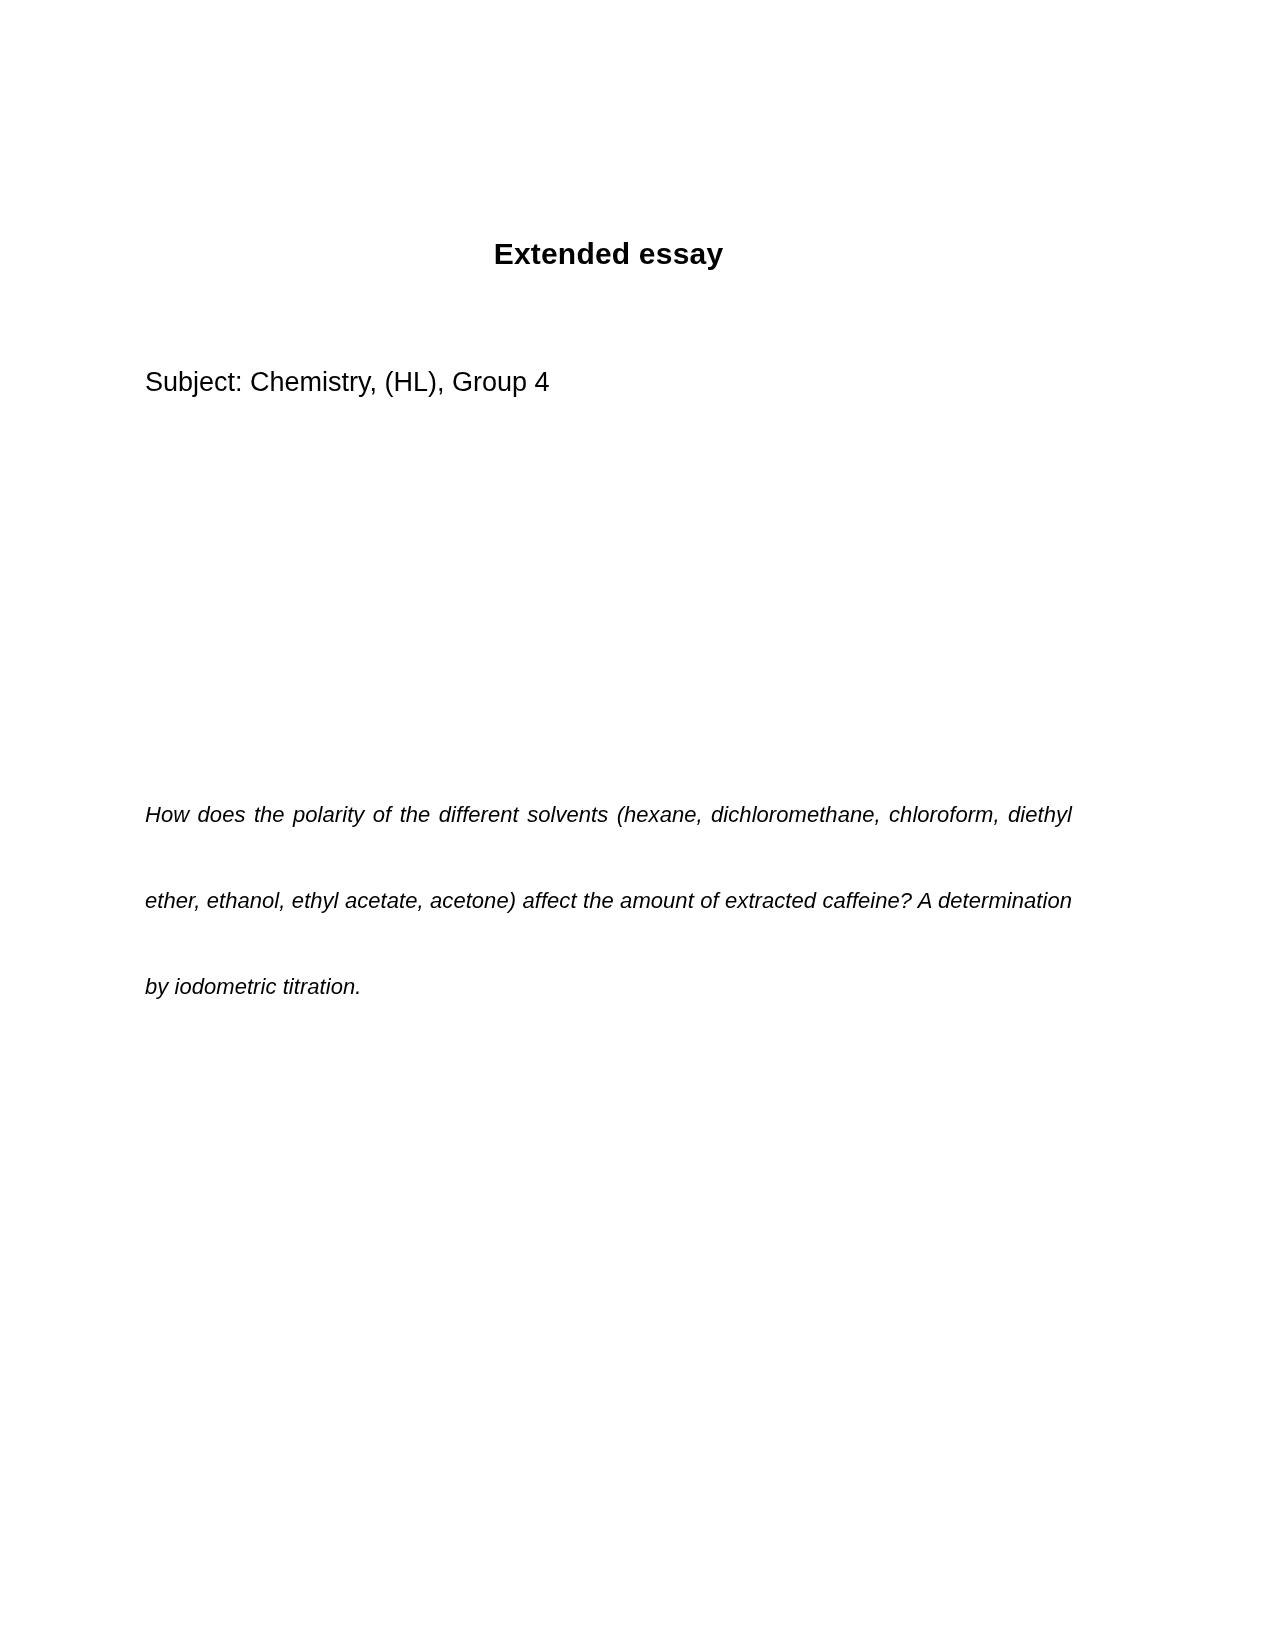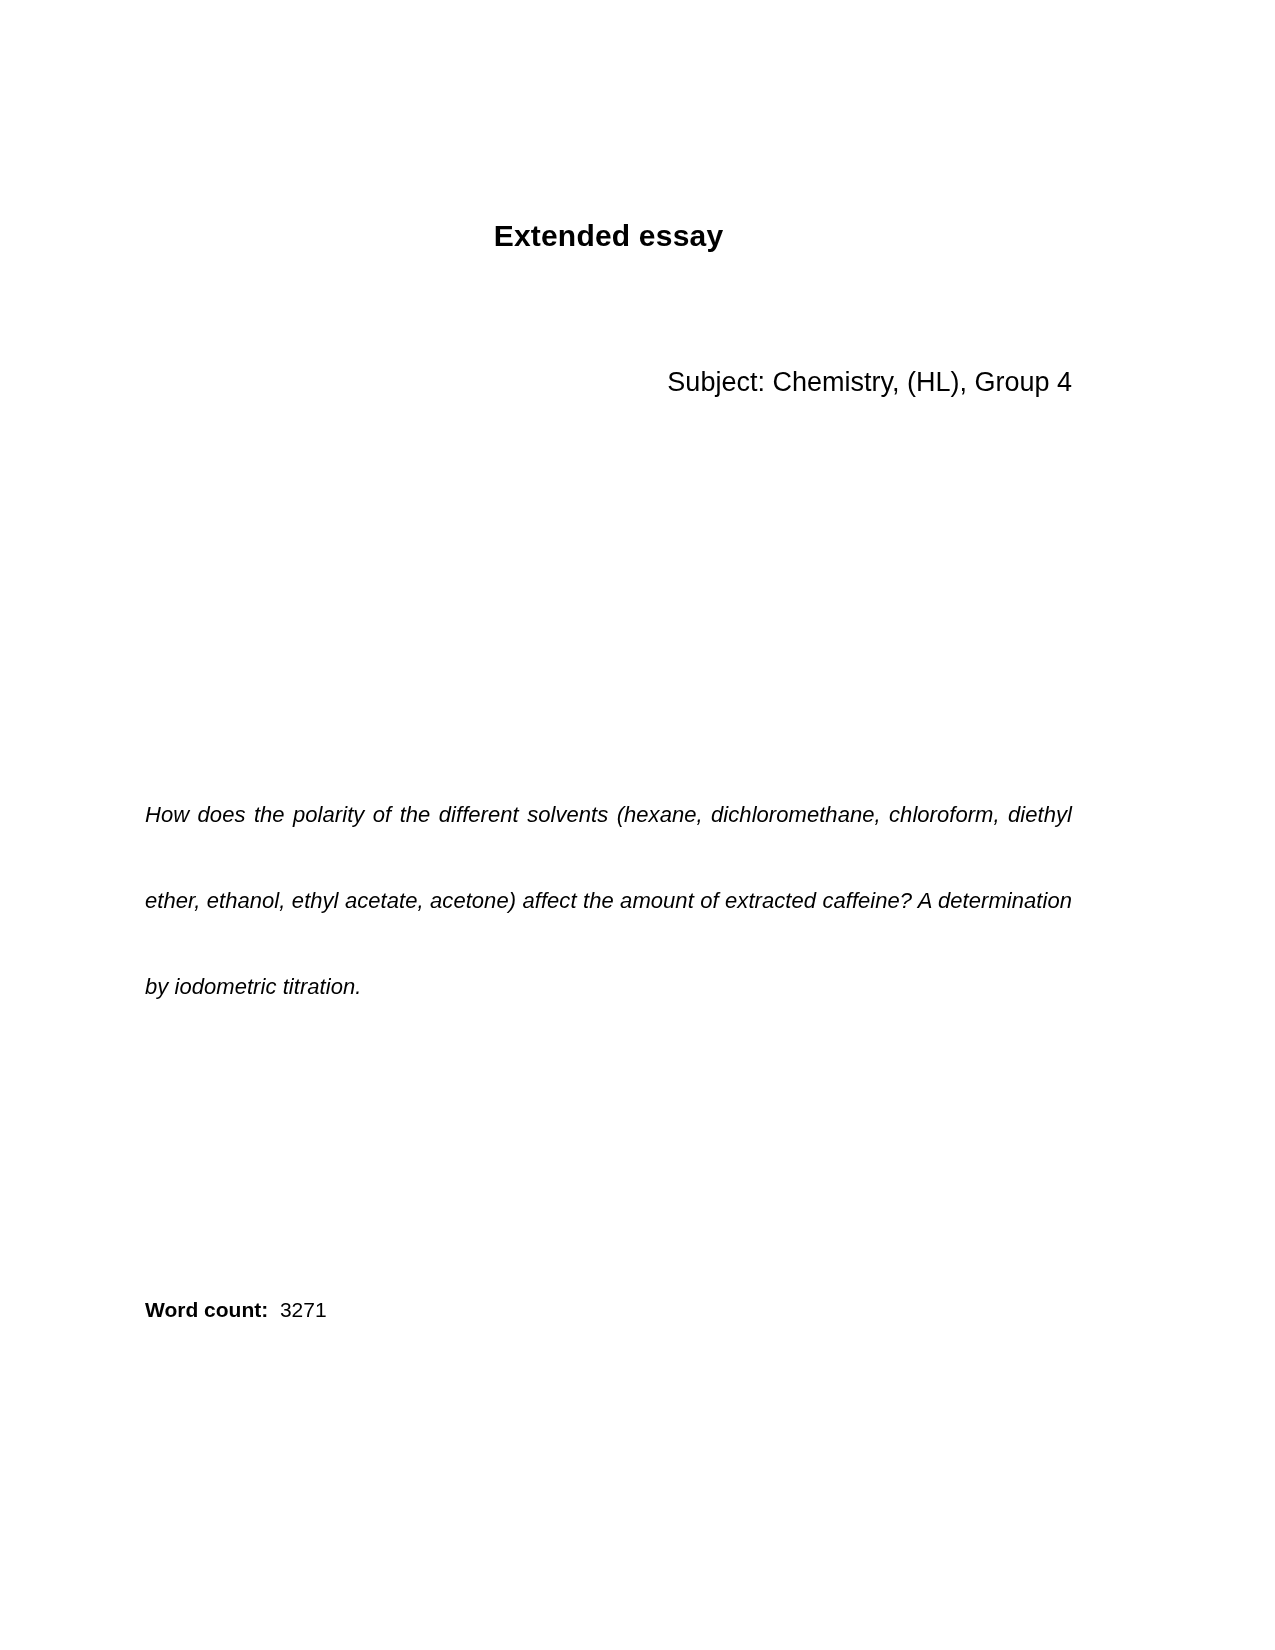--- a/index.html
+++ b/index.html
@@ -28,36 +28,36 @@
   .content {
     position: absolute;
     left: 145px;
     top: 0;
     width: 927px;
     height: 100%;
   }
 
   .doc-title {
     position: absolute;
-    top: 198px;
+    top: 216px;
     left: 0;
     width: 927px;
     text-align: center;
     font-size: 30px;
     font-weight: bold;
     letter-spacing: 0.2px;
     line-height: 1.2;
   }
 
   .subject-line {
     position: absolute;
     top: 366px;
     left: 0;
     width: 927px;
-    text-align: right;
+    text-align: left;
     font-size: 27px;
     font-weight: normal;
     line-height: 1.2;
   }
 
   .essay-title {
     position: absolute;
     top: 582px;
     left: 0;
     width: 927px;
@@ -111,20 +111,16 @@
   <div class="content">
 
     <h1 class="doc-title">Extended essay</h1>
 
     <div class="subject-line">Subject: Chemistry, (HL), Group 4</div>
 
 
     <div class="research-question">How does the polarity of the different solvents (hexane, dichloromethane, chloroform, diethyl ether, ethanol, ethyl acetate, acetone) affect the amount of extracted caffeine? A determination by iodometric titration.</div>
 
     <div class="meta-block">
-      <div class="meta-row">
-        <span class="meta-label">Word count:&nbsp;</span>
-        <span class="meta-value">3271</span>
-      </div>
     </div>
 
   </div>
 </div>
 
 </body></html>

